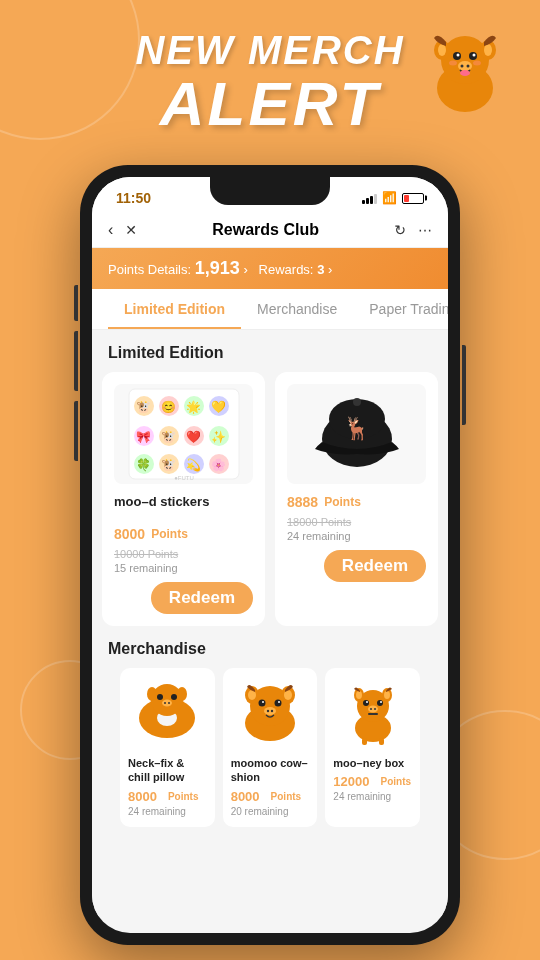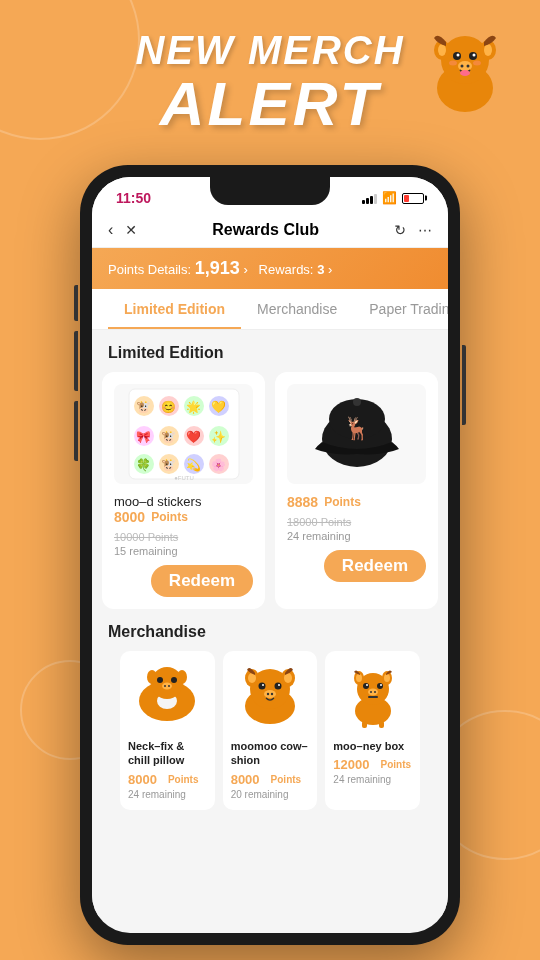--- a/index.html
+++ b/index.html
@@ -121,21 +121,21 @@
       display: flex;
       align-items: center;
       justify-content: space-between;
       padding: 10px 24px 4px;
       background: white;
       height: 36px;
     }
     .status-time {
       font-size: 14px;
       font-weight: 600;
-      color: #be185d;
+      color: #a16207;
     }
     .status-icons {
       display: flex;
       align-items: center;
       gap: 5px;
     }
     .signal-bars {
       display: flex;
       align-items: flex-end;
       gap: 1px;
@@ -308,23 +308,23 @@
       object-fit: contain;
       border-radius: 8px;
       display: flex;
       align-items: center;
       justify-content: center;
       margin-bottom: 10px;
       background: #f8f8f8;
     }
     .product-name {
       font-size: 13px;
-      font-weight: 400;
+      font-weight: 700;
       color: #222;
-      margin-bottom: 0;
+      margin-bottom: 17px;
     }
     .product-points-row {
       display: flex;
       align-items: center;
       gap: 6px;
       margin-bottom: 2px;
       flex-wrap: wrap;
     }
     .current-points {
       font-size: 14px;

